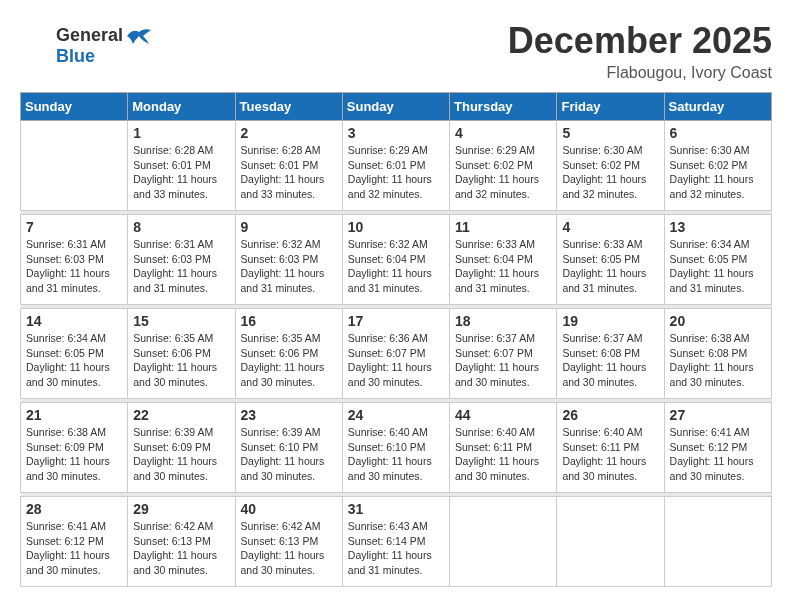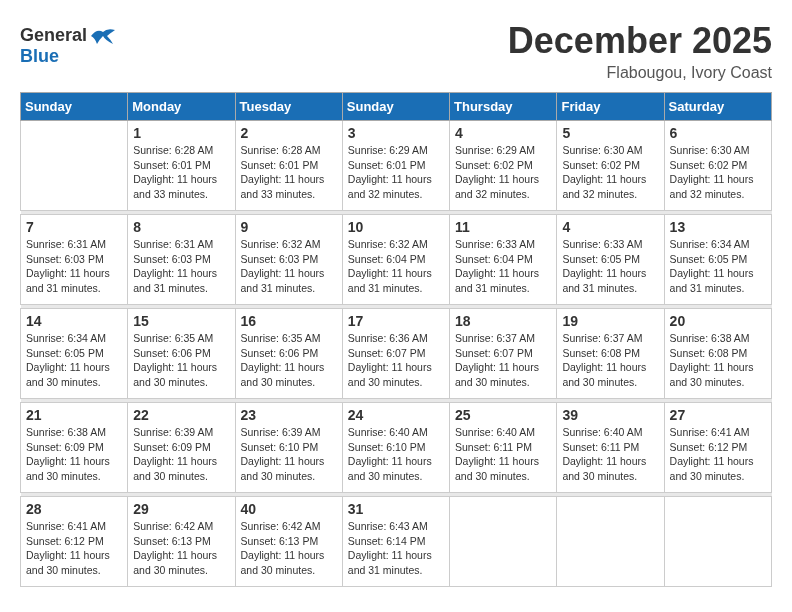--- a/index.html
+++ b/index.html
@@ -14,20 +14,21 @@
       display: flex;
       justify-content: space-between;
       align-items: flex-start;
       margin-bottom: 10px;
     }
     .logo {
       display: flex;
       flex-direction: column;
       align-items: flex-start;
       padding-top: 5px;
+      margin-left: 36px;
     }
     .logo-general {
       font-size: 18px;
       font-weight: bold;
       color: #333;
     }
     .logo-blue {
       font-size: 18px;
       font-weight: bold;
       color: #1a6eb5;
@@ -245,25 +246,25 @@
           </td>
           <td>
             <span class="day-number">23</span>
             <div class="day-info">Sunrise: 6:39 AM<br>Sunset: 6:10 PM<br>Daylight: 11 hours and 30 minutes.</div>
           </td>
           <td>
             <span class="day-number">24</span>
             <div class="day-info">Sunrise: 6:40 AM<br>Sunset: 6:10 PM<br>Daylight: 11 hours and 30 minutes.</div>
           </td>
           <td>
-            <span class="day-number">25</span>
+            <span class="day-number">44</span>
             <div class="day-info">Sunrise: 6:40 AM<br>Sunset: 6:11 PM<br>Daylight: 11 hours and 30 minutes.</div>
           </td>
           <td>
-            <span class="day-number">39</span>
+            <span class="day-number">26</span>
             <div class="day-info">Sunrise: 6:40 AM<br>Sunset: 6:11 PM<br>Daylight: 11 hours and 30 minutes.</div>
           </td>
           <td>
             <span class="day-number">27</span>
             <div class="day-info">Sunrise: 6:41 AM<br>Sunset: 6:12 PM<br>Daylight: 11 hours and 30 minutes.</div>
           </td>
         </tr>
         <tr class="divider-row">
           <td colspan="7"></td>
         </tr>

